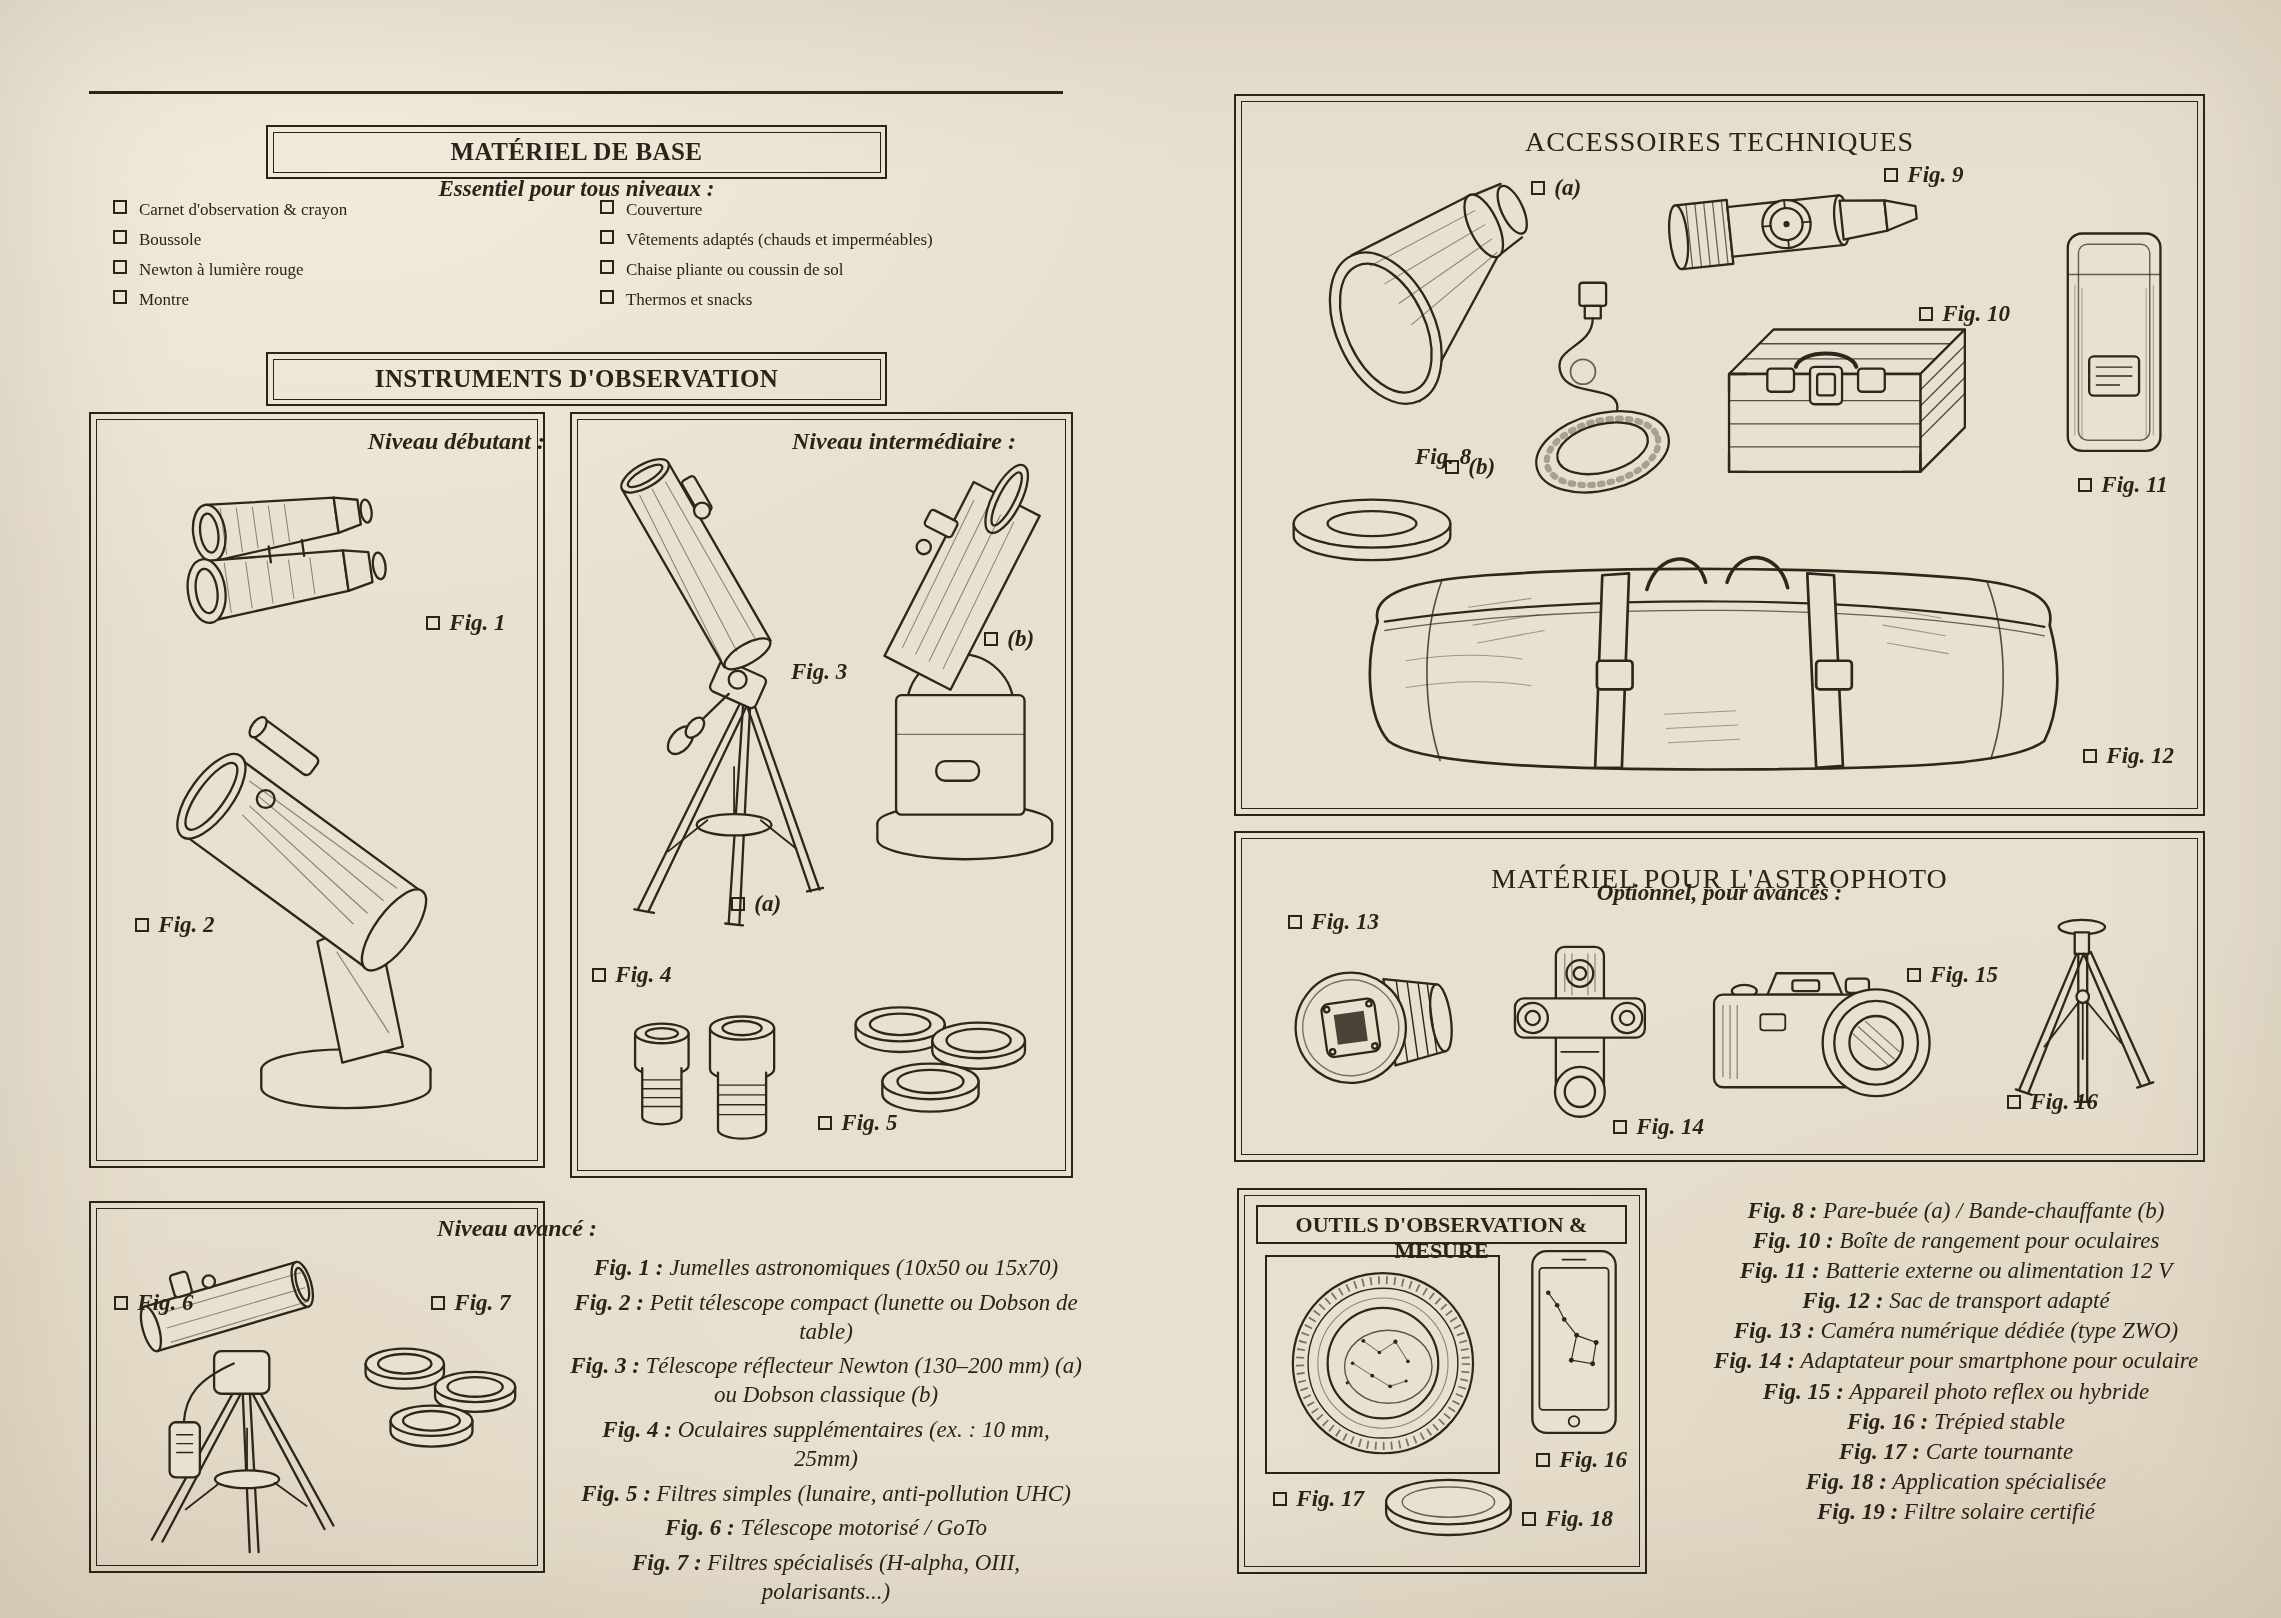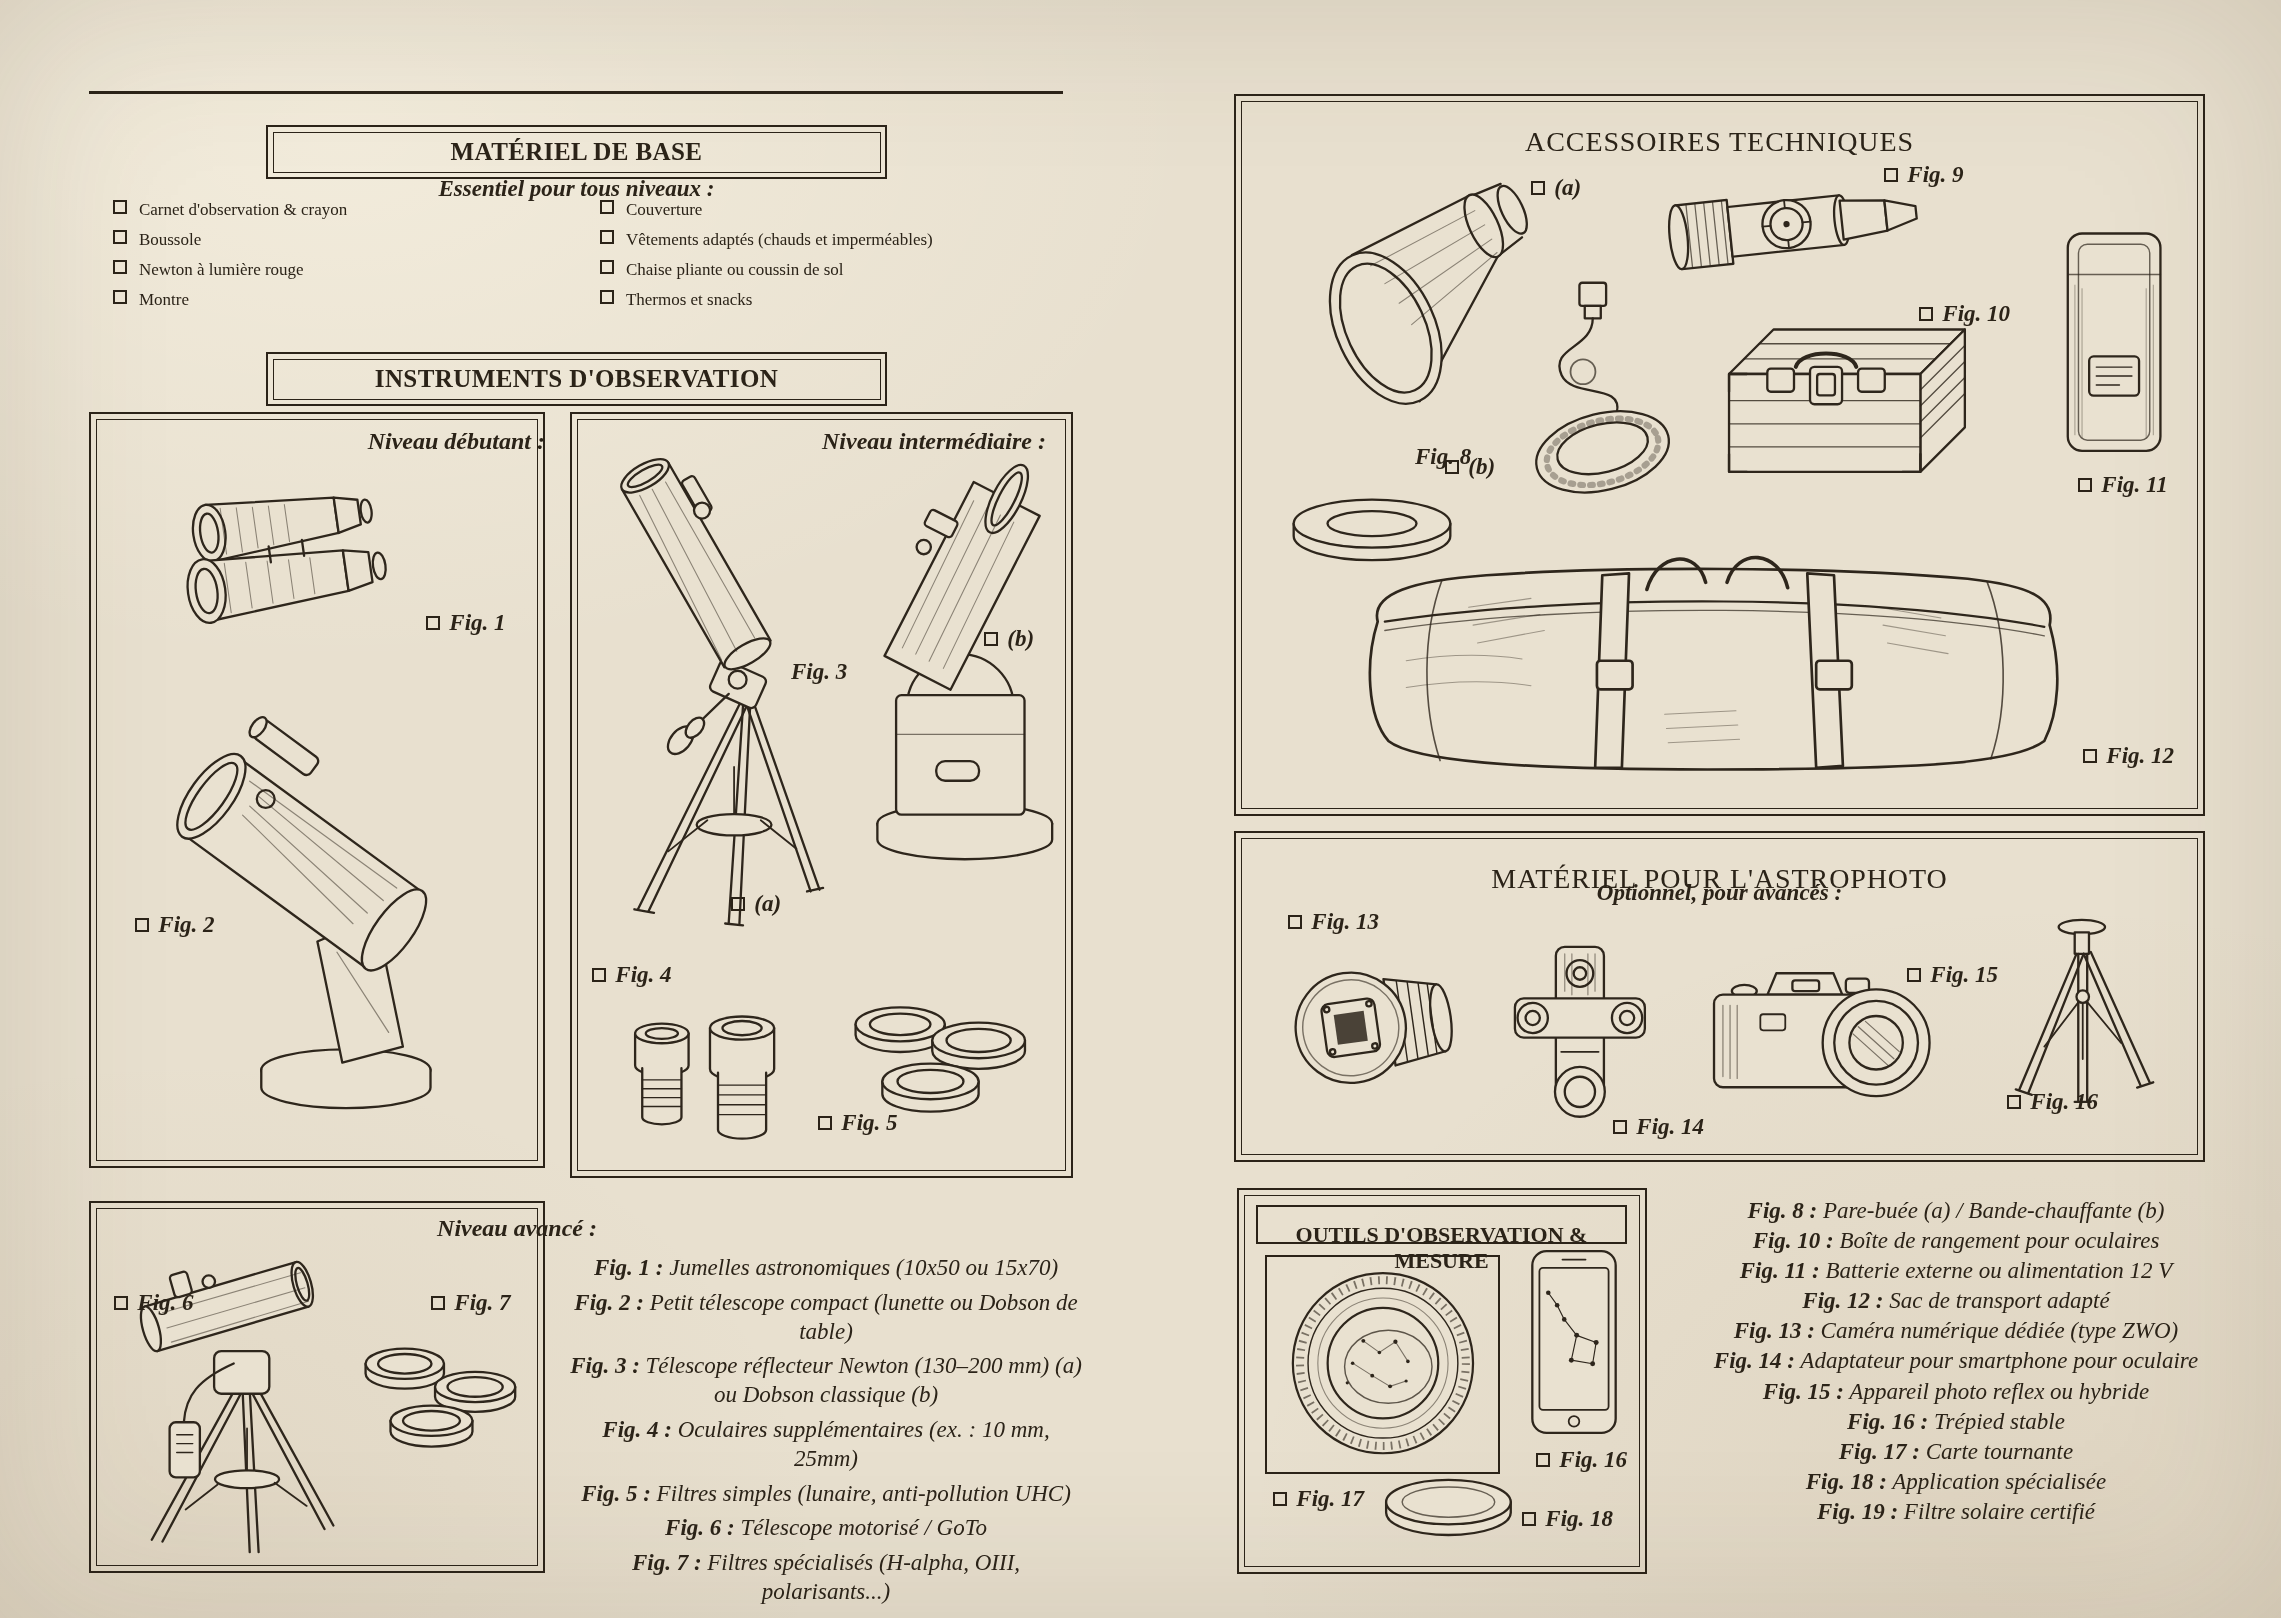--- a/index.html
+++ b/index.html
@@ -89,21 +89,21 @@
   </div>
 
   <div class="panel" style="left:89px;top:412px;width:456px;height:756px">
       <div class="panel-inner"></div>
     </div>
   <div class="abs level-title" style="left:89px;top:428px;width:456px">Niveau débutant :</div>
 
   <div class="panel" style="left:570px;top:412px;width:503px;height:766px">
       <div class="panel-inner"></div>
     </div>
-  <div class="abs level-title" style="left:600px;top:428px;width:446px">Niveau intermédiaire :</div>
+  <div class="abs level-title" style="left:570px;top:428px;width:446px">Niveau intermédiaire :</div>
 
   <div class="panel" style="left:89px;top:1201px;width:456px;height:372px">
       <div class="panel-inner"></div>
     </div>
   <div class="abs level-title" style="left:89px;top:1215px;width:508px">Niveau avancé :</div>
 
   <div class="panel" style="left:1234px;top:94px;width:971px;height:722px">
       <div class="panel-inner"></div>
     </div>
   <div class="section-title" style="left:1234px;top:110px;width:971px">ACCESSOIRES TECHNIQUES</div>
@@ -111,21 +111,21 @@
   <div class="panel" style="left:1234px;top:831px;width:971px;height:331px">
       <div class="panel-inner"></div>
     </div>
   <div class="section-title" style="left:1234px;top:847px;width:971px">MATÉRIEL POUR L'ASTROPHOTO</div>
   <div class="section-sub" style="left:1234px;top:880px;width:971px">Optionnel, pour avancés :</div>
 
   <div class="panel" style="left:1237px;top:1188px;width:410px;height:386px">
       <div class="panel-inner"></div>
     </div>
   <div class="frame" style="left:1256px;top:1205px;width:371px;height:39px">
-    <div style="text-align:center;font-weight:bold;font-size:22px;padding-top:15px">OUTILS D'OBSERVATION &amp; MESURE</div>
+    <div style="text-align:center;font-weight:bold;font-size:22px;padding-top:5px">OUTILS D'OBSERVATION &amp; MESURE</div>
   </div>
   <div class="frame" style="left:1265px;top:1255px;width:235px;height:219px">
     <svg viewBox="0 0 259 241" width="231" height="215">
       <g stroke="#2e261c" fill="none" stroke-width="2.5">
         <circle fill="#e9e1d0" cx="130" cy="119" r="101"></circle>
         <circle stroke-dasharray="2 7" stroke-width="9" opacity=".6" cx="130" cy="119" r="93"></circle>
         <circle stroke-width="1.6" cx="130" cy="119" r="84"></circle>
         <circle stroke-width="1.2" opacity=".5" cx="130" cy="119" r="73"></circle>
         <circle fill="#e9e1d0" cx="130" cy="119" r="62"></circle>
         <ellipse stroke-width="1.6" opacity=".75" cx="136" cy="123" rx="49" ry="41"></ellipse>

